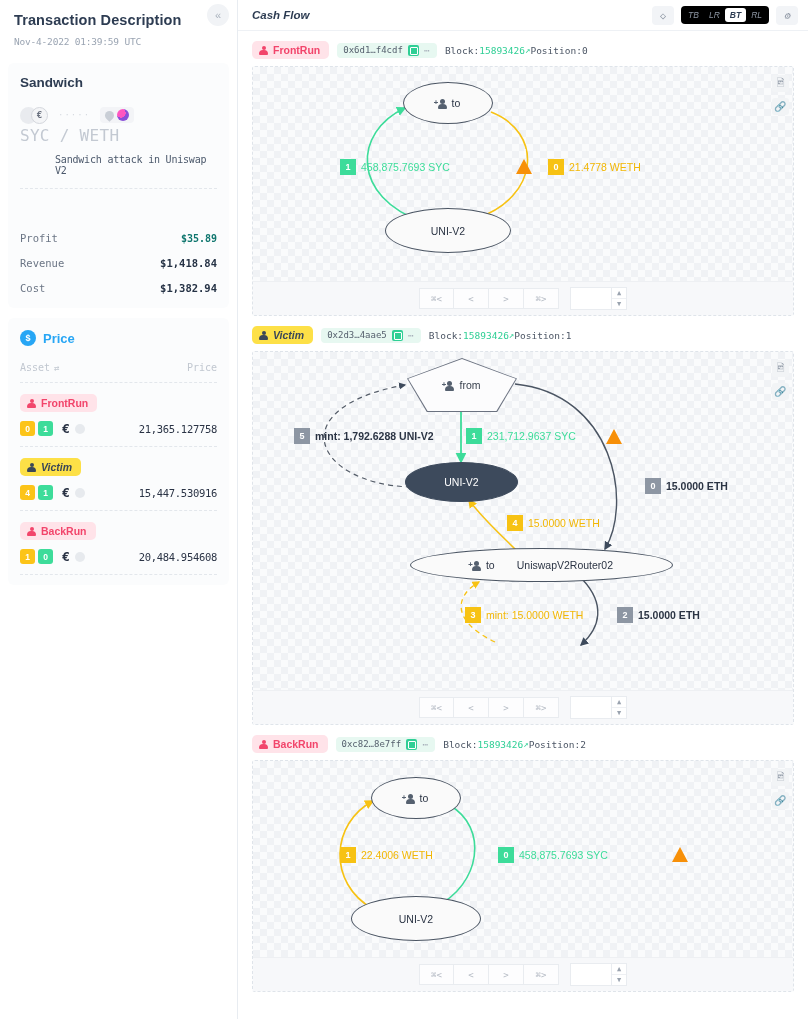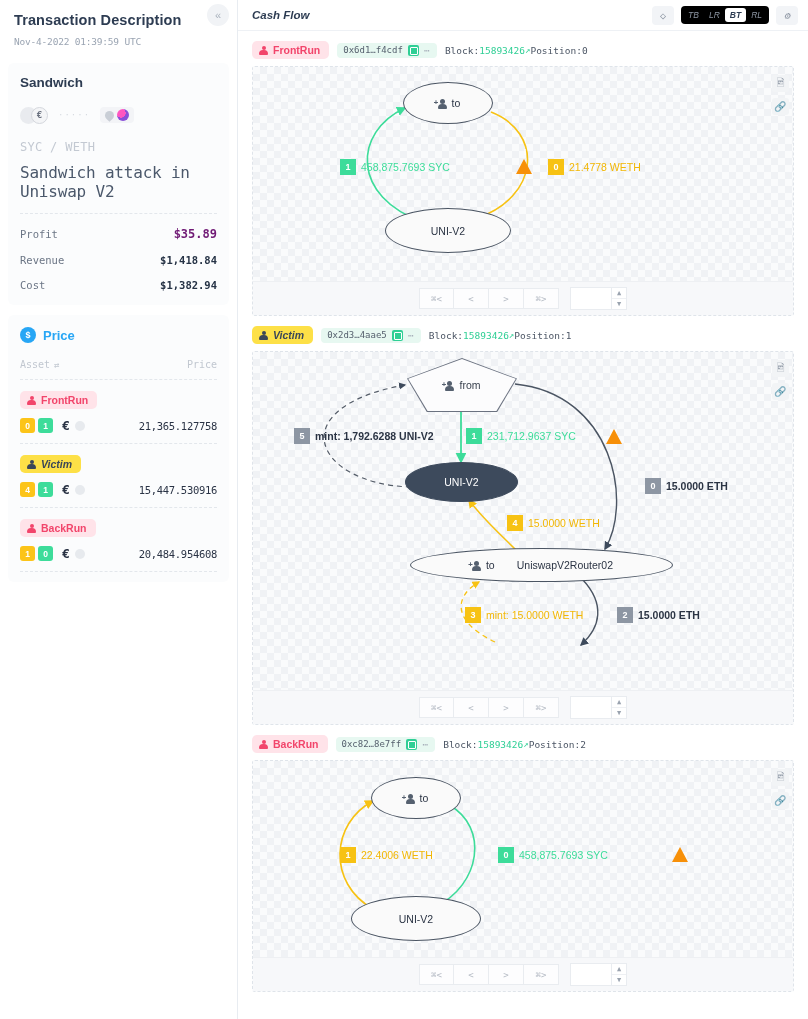--- a/index.html
+++ b/index.html
@@ -61,33 +61,33 @@
   .pair-dash { color: #d7dbe1; font-size: 9px; letter-spacing: 1px; margin: 0 4px; }
   .venue-chip {
     display: flex; align-items: center; gap: 3px;
     background: #f3f4f7; border-radius: 4px; padding: 2px 5px;
   }
   .pin { width: 9px; height: 9px; border-radius: 50% 50% 50% 0;
          transform: rotate(-45deg); background: #c9ced6; }
   .uni-glyph { width: 12px; height: 12px; border-radius: 50%;
      background: radial-gradient(circle at 35% 35%, #ff56c0 0 40%, #8a4fd8 41% 100%); }
   .pair-label {
-    margin-top: 14px; font-size: 12px; color: #c3c9d2; letter-spacing: .3px;
+    margin-top: 0; font-size: 16px; color: #c3c9d2; letter-spacing: .3px;
   }
   .pair-desc {
-    margin-top: 9px; font-size: 16px; color: #4b586b; letter-spacing: -.2px;
+    margin-top: 9px; font-size: 10px; color: #4b586b; letter-spacing: -.2px; margin-left: 35px;
   }
   .sep { border-top: 1px dashed #e3e7ec; margin: 12px 0 0 0; }
   .kv {
     display: flex; justify-content: space-between; align-items: baseline;
     margin-top: 13px; font-size: 10.5px;
   }
   .kv .k { color: #6b7585; }
   .kv .v { color: #253245; font-weight: bold; }
-  .kv .v.accent { color: #701a75; font-size: 12px; }
+  .kv .v.accent { color: #0f766e; font-size: 10px; margin-top: 31px; }
 
   
   .price-head { display: flex; align-items: center; gap: 7px; margin-bottom: 16px; }
   .coin-icon {
     width: 16px; height: 16px; border-radius: 50%;
     background: #27a6f5; color: #fff; font-size: 9px; font-weight: bold;
     display: flex; align-items: center; justify-content: center;
     font-family: "Liberation Sans", sans-serif;
   }
   .price-title {

